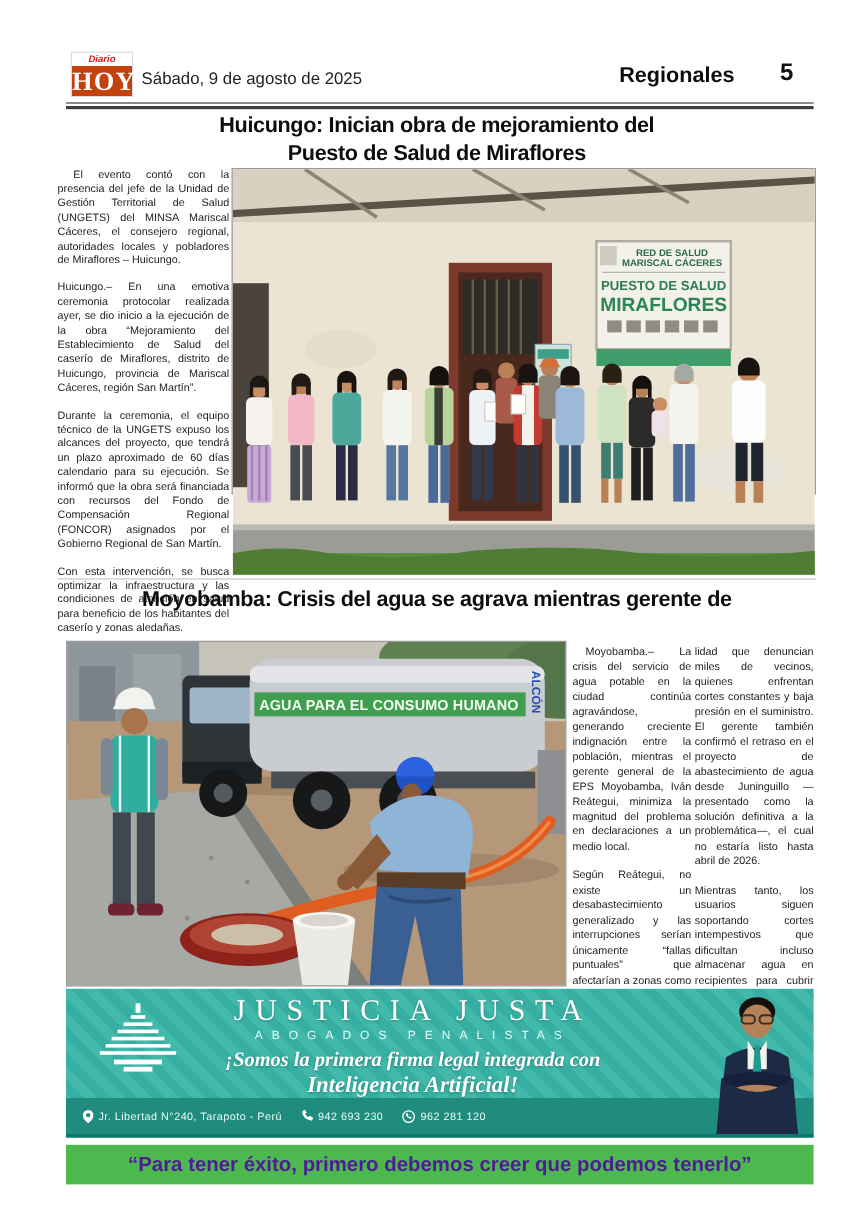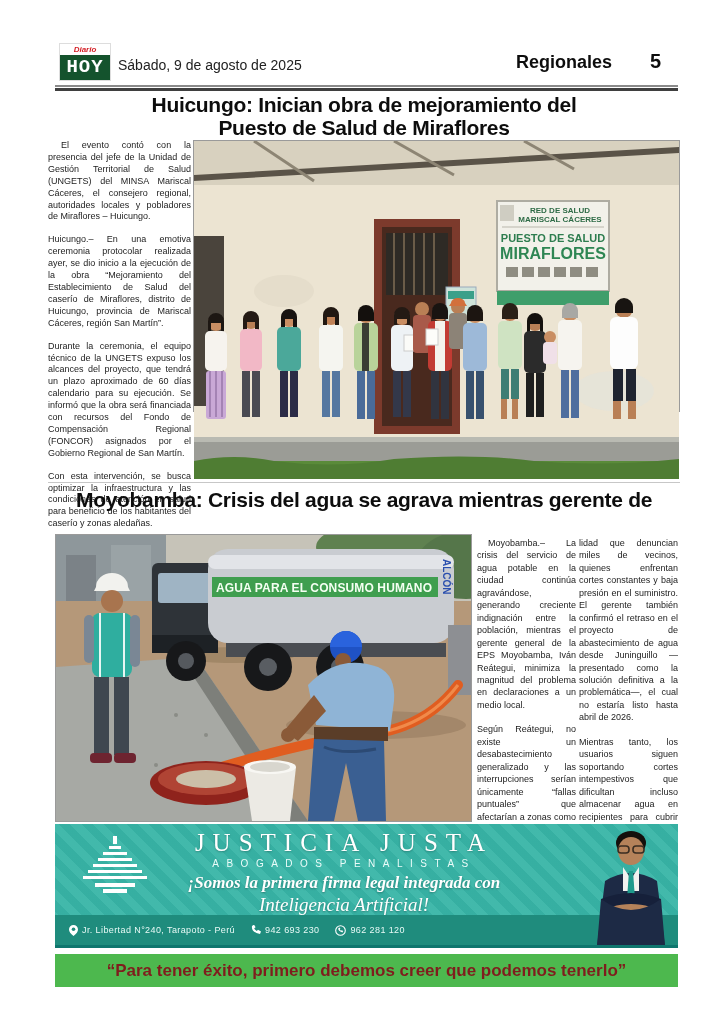--- a/index.html
+++ b/index.html
@@ -2,31 +2,31 @@
 <html><head>
 <meta charset="utf-8">
 <style>
   html,body{margin:0;padding:0;background:#fff;}
   .page{position:relative;width:723px;height:1024px;background:#fff;overflow:hidden;
         font-family:"Liberation Sans",sans-serif;color:#1a1a1a;}
 
   
   .logo{position:absolute;left:60px;top:44px;width:50px;text-align:center;box-shadow:0 0 0 1px #ddd;}
   .logo-top{background:#fff;color:#d42027;font-size:8px;font-weight:bold;font-style:italic;line-height:11px;}
-  .logo-main{background:#14532d;color:#fff;font-weight:bold;font-size:19px;line-height:25px;
-             font-family:Liberation Mono, monospace;letter-spacing:1px;}
+  .logo-main{background:#c2410c;color:#fff;font-weight:bold;font-size:22px;line-height:25px;
+             font-family:Liberation Serif, serif;letter-spacing:1px;}
   .m-date{position:absolute;left:118px;top:57px;font-size:14px;color:#222;}
   .m-section{position:absolute;left:516px;top:52px;font-size:18px;font-weight:bold;color:#0d0d0d;}
   .m-pageno{position:absolute;left:650px;top:50px;font-size:20px;font-weight:bold;color:#0d0d0d;}
   .rule-double{position:absolute;left:55px;top:85px;width:623px;height:6px;
     background:linear-gradient(#8a8a8a 0 2px,#fff 2px 3.5px,#3f3f3f 3.5px 6px);}
 
   
   .headline{position:absolute;left:48px;width:632px;text-align:center;font-weight:bold;
-            font-size:21px;line-height:23px;color:#0d0d0d;letter-spacing:-.3px;}
+            font-size:18px;line-height:23px;color:#0d0d0d;letter-spacing:-.3px;}
   .h1-pos{top:93px;} .h2-pos{top:488px;}
   .bodycol{position:absolute;font-size:9px;text-align:justify;color:#1c1c1c;}
   .bodycol p{margin:0 0 11px 0;}
   .a1col{left:48px;top:140px;width:143px;line-height:11.9px;}
   .a1col p:first-child{text-indent:13px;}
   .a2col{top:537px;width:99px;line-height:12.45px;}
   .a2col p{margin:0 0 12px 0;}
   .a2c1{left:477px;} .a2c1 p:first-child{text-indent:11px;}
   .a2c2{left:579px;}
   .art-divider{position:absolute;left:48px;top:482px;width:632px;height:1px;background:#c7c7c7;}
@@ -41,37 +41,37 @@
   .ad{position:absolute;left:55px;top:824px;width:623px;height:124px;background:#38b5a7;
       overflow:hidden;border-bottom:3px solid #0f766e;box-sizing:border-box;}
   .ad::before{content:"";position:absolute;inset:0;
       background:repeating-linear-gradient(45deg,rgba(255,255,255,.05) 0 8px,rgba(0,0,0,.03) 8px 16px);}
   .ad-center{position:absolute;left:55px;right:100px;top:0;text-align:center;color:#fff;}
   .ad-title{font-family:"Liberation Serif",serif;font-size:25px;letter-spacing:8px;
             margin-top:5px;text-shadow:0 1px 2px rgba(0,0,0,.25);}
   .ad-sub{font-size:10px;letter-spacing:7.5px;margin-top:1px;color:#eafcf9;}
   .ad-slog1{font-family:"Liberation Serif",serif;font-style:italic;font-weight:bold;
             font-size:17px;margin-top:4px;text-shadow:0 1px 2px rgba(0,0,0,.3);}
-  .ad-slog2{font-family:"Liberation Serif",serif;font-style:italic;font-weight:normal;
+  .ad-slog2{font-family:"Liberation Serif",serif;font-style:italic;font-weight:bold;
             font-size:19px;margin-top:1px;text-shadow:0 1px 2px rgba(0,0,0,.3);}
   .ad-circuit{margin-top:-1px;}
   .ad-logo{position:absolute;left:28px;top:12px;}
   .ad-man{position:absolute;right:3px;top:5px;z-index:3;}
   .ad-footer{position:absolute;left:0;bottom:0;width:100%;height:30px;background:#1f8c7d;
              display:flex;align-items:center;gap:16px;padding:0 14px;box-sizing:border-box;
              color:#e8faf6;font-size:9px;z-index:2;}
   .contact{display:flex;align-items:center;gap:4px;letter-spacing:.4px;justify-content:flex-end;}
   .lawyer{margin-left:auto;margin-right:84px;text-align:right;line-height:1.2;}
   .lawyer-name{font-size:9.5px;font-weight:bold;color:#14241f;font-family:"Liberation Serif",serif;}
   .lawyer-role{font-size:7px;font-weight:bold;color:#10332c;}
   .lawyer-cred{font-size:6.5px;font-style:italic;color:#166152;}
 
   
   .quotebar{position:absolute;left:55px;top:954px;width:623px;height:33px;background:#4db84e;
-            color:#7f1d1d;font-weight:bold;font-size:17px;text-align:center;line-height:33px;}
+            color:#4c1d95;font-weight:bold;font-size:17px;text-align:center;line-height:33px;}
 </style>
 </head>
 <body>
 
 <div class="page">
 
   <div class="logo">
     <div class="logo-top">Diario</div>
     <div class="logo-main">HOY</div>
   </div>

